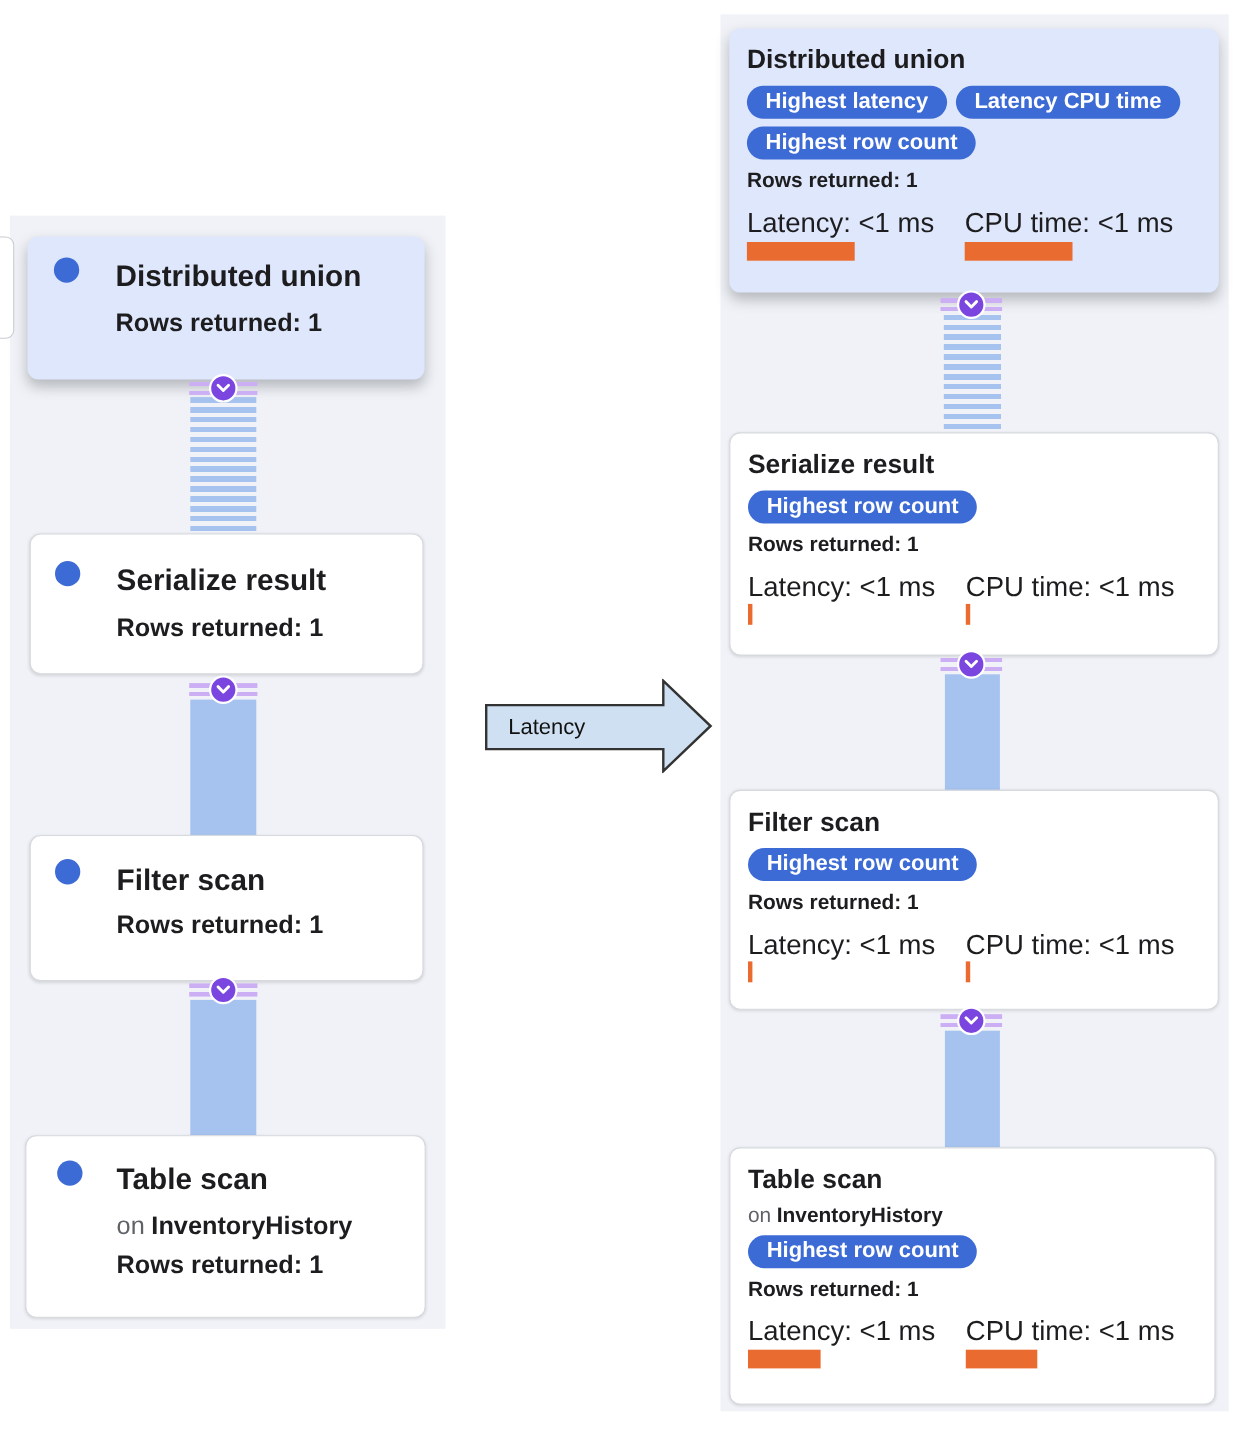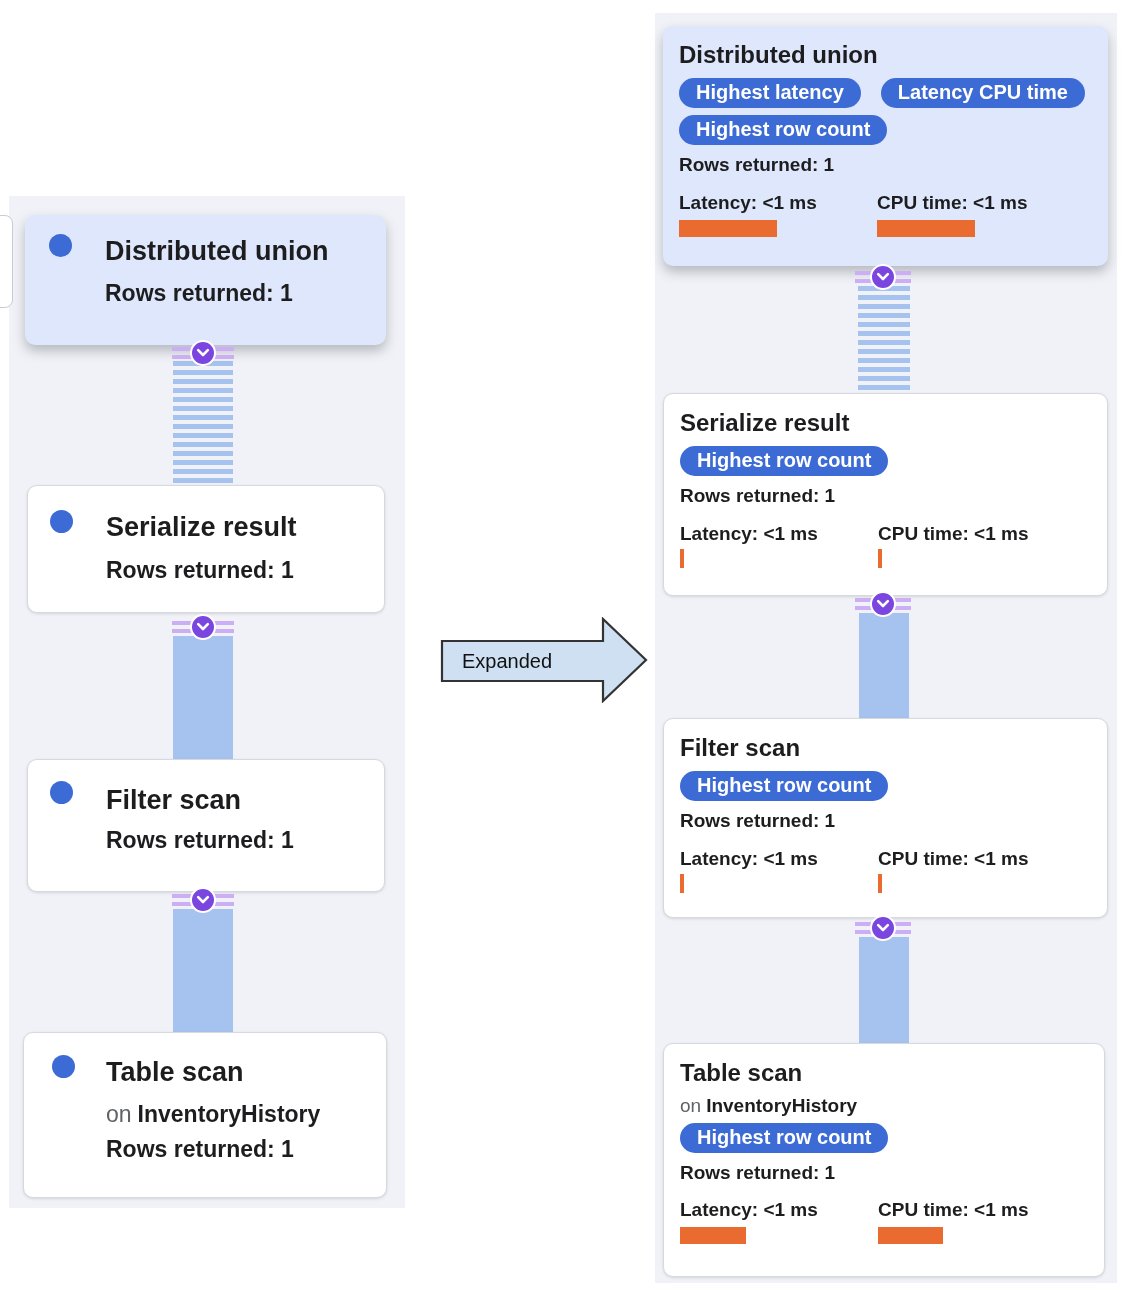--- a/index.html
+++ b/index.html
@@ -18,28 +18,28 @@
   .dot { position:absolute; width:23px; height:23px; border-radius:50%;
          background:var(--accent-blue,#3d6bd5); }
   .ltitle { position:absolute; font-size:27px; font-weight:700; line-height:32px; white-space:nowrap; }
   .lrows  { position:absolute; font-size:23px; font-weight:700; line-height:28px; white-space:nowrap; }
   .lon    { position:absolute; font-size:23px; font-weight:400; line-height:28px; color:#5f6368; white-space:nowrap; }
   .lon .tname { color:#1d1d1f; font-weight:700; margin-left:6px; }
 
   
   .rcard { padding:15px 16px 0 16px; }
   .rtitle { font-size:24px; font-weight:700; line-height:28px; }
-  .badges { display:flex; flex-wrap:wrap; gap:7px 20px; margin-top:9px; }
+  .badges { display:flex; flex-wrap:wrap; gap:7px 8px; margin-top:9px; }
   .badge { background:var(--accent-blue,#3d6bd5); color:#fff; font-size:20px; font-weight:700;
            line-height:24px; padding:2px 17px 4px 17px; border-radius:999px; white-space:nowrap; }
   .rrows { font-size:19px; font-weight:700; line-height:22px; margin-top:9px; }
   .ron   { font-size:19px; font-weight:400; line-height:22px; color:#5f6368; }
   .ron .tname { color:#1d1d1f; font-weight:700; margin-left:5px; }
   .metrics { display:grid; grid-template-columns:198px 1fr; margin-top:16px; }
-  .metric-label { font-size:19px; font-weight:700; line-height:22px; white-space:nowrap; }
+  .metric-label { font-size:25px; font-weight:400; line-height:22px; white-space:nowrap; }
   .hbar { height:17px; background:var(--bar-orange,#ea6b2f); margin-top:6px; }
   .vtick { width:4px; height:19px; background:var(--bar-orange,#ea6b2f); margin-top:4px; }
 
   
   .bar-solid { position:absolute; background:var(--connector-blue,#a6c3ef); }
   .bar-striped { position:absolute;
     background:repeating-linear-gradient(to bottom, var(--connector-blue,#a6c3ef) 0 5px, rgba(0,0,0,0) 5px 9px); }
   .stripes-purple { position:absolute; height:12px;
     background:repeating-linear-gradient(to bottom, var(--stripe-purple,#ccaef5) 0 4px, rgba(0,0,0,0) 4px 8px); }
   .chev { position:absolute; width:26px; height:26px; border-radius:50%;
@@ -109,21 +109,21 @@
   <div class="chev" style="left:190px; top:887px">
     <svg width="14" height="10" viewBox="0 0 14 10">
       <path d="M2.2 2.2 L7 7 L11.8 2.2" fill="none" stroke="#ffffff" stroke-width="2.6" stroke-linecap="round" stroke-linejoin="round"></path>
     </svg>
   </div>
 
   <div class="arrow-wrap" style="left:440px; top:617px; width:210px; height:86px">
     <svg width="210" height="86" viewBox="0 0 210 86">
       <polygon points="2,24 163,24 163,2 206,43 163,84 163,64 2,64" fill="#cfe0f2" stroke="#333333" stroke-width="2.2" stroke-linejoin="miter"></polygon>
     </svg>
-    <span class="arrow-label" style="left:22px; top:33px">Expanded</span>
+    <span class="arrow-label" style="left:22px; top:33px">Latency</span>
   </div>
 
   <div class="panel" style="left:655px; top:13px; width:462px; height:1270px"></div>
 
   <div class="bar-striped" style="left:858px; top:286px; width:52px; height:107px"></div>
   <div class="bar-solid" style="left:859px; top:613px; width:50px; height:105px"></div>
   <div class="bar-solid" style="left:859px; top:937px; width:50px; height:106px"></div>
 
   <div class="card blue rcard" style="left:663px; top:26px; width:445px; height:240px">
     <div class="rtitle">Distributed union</div>

